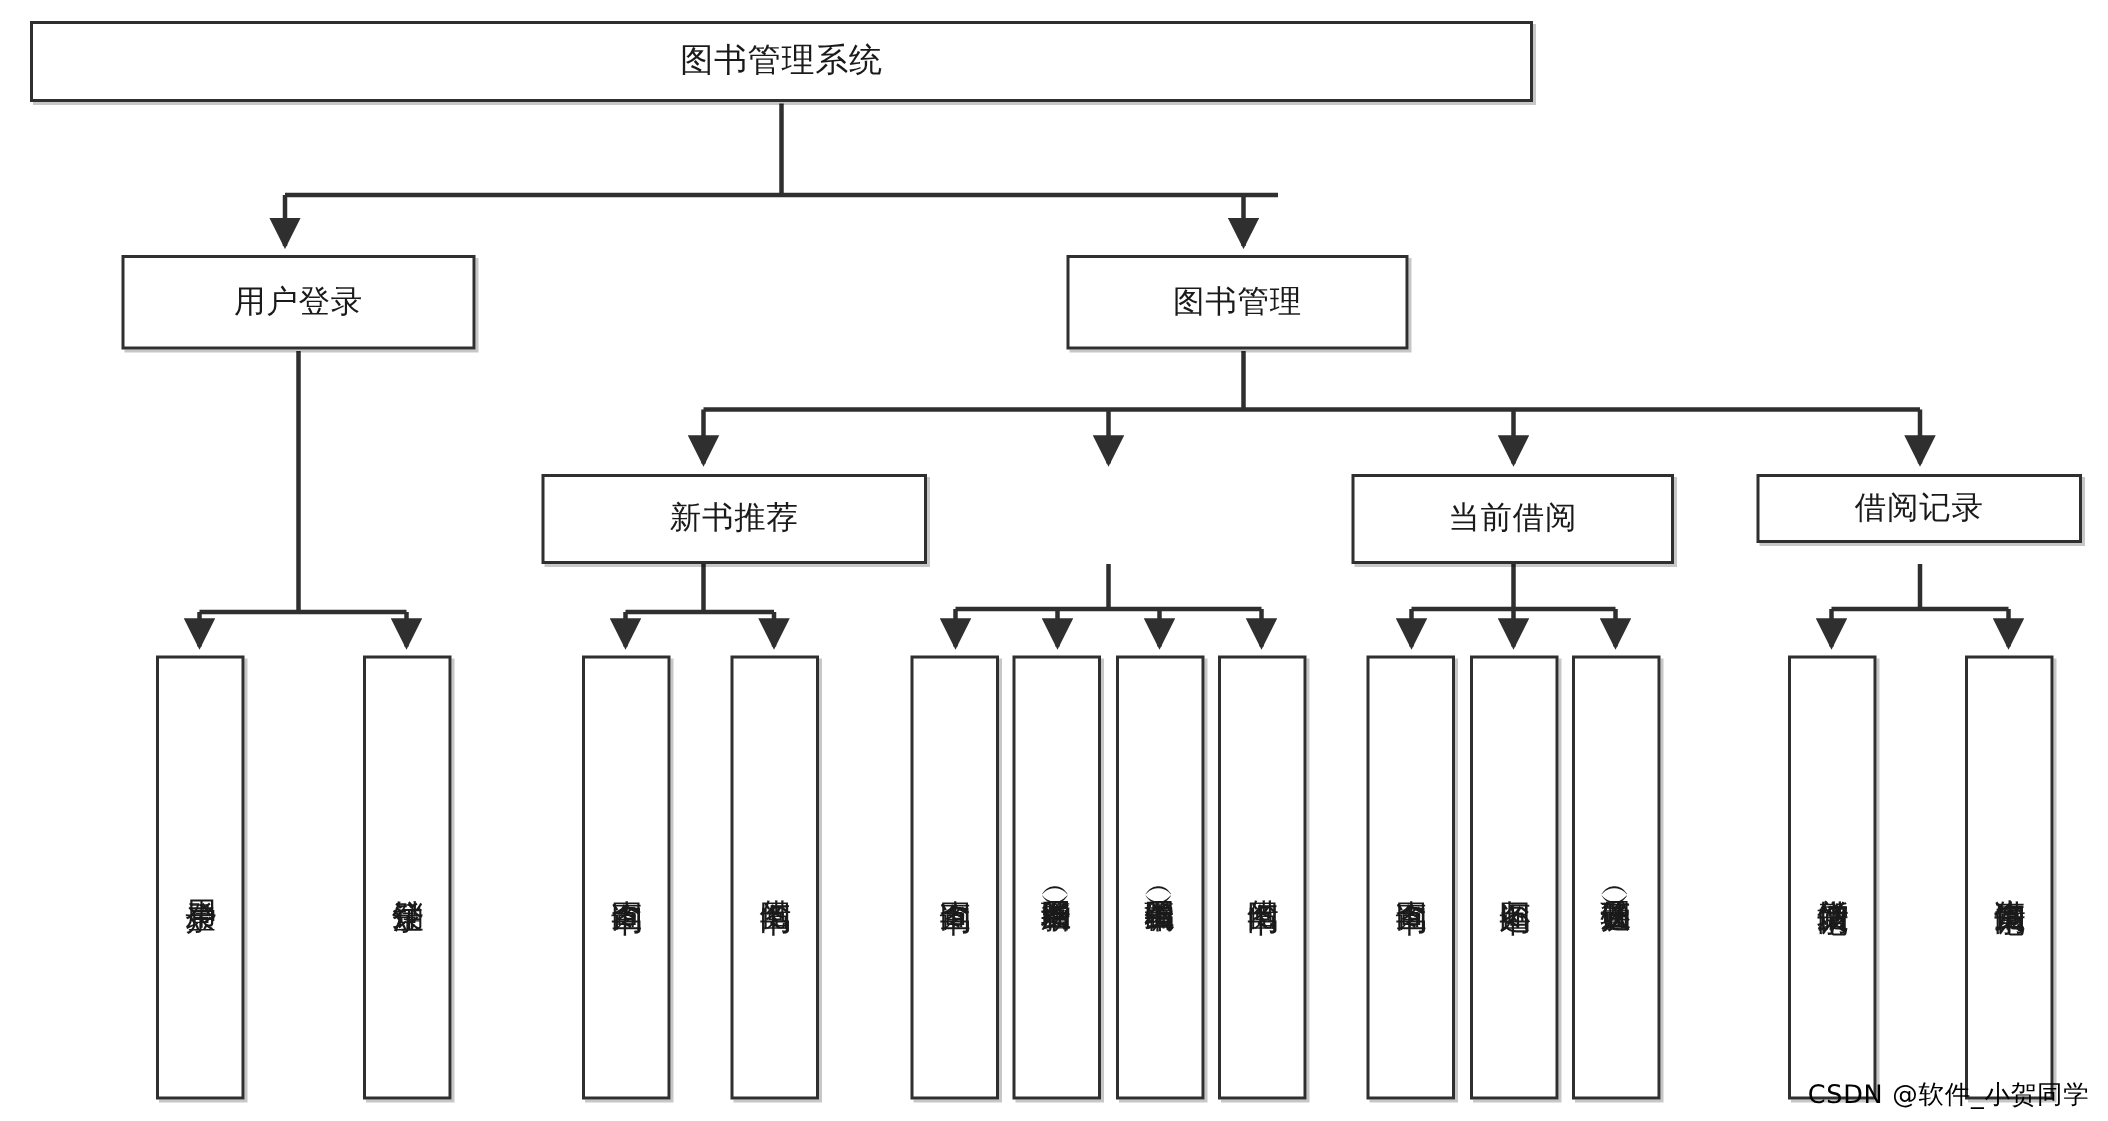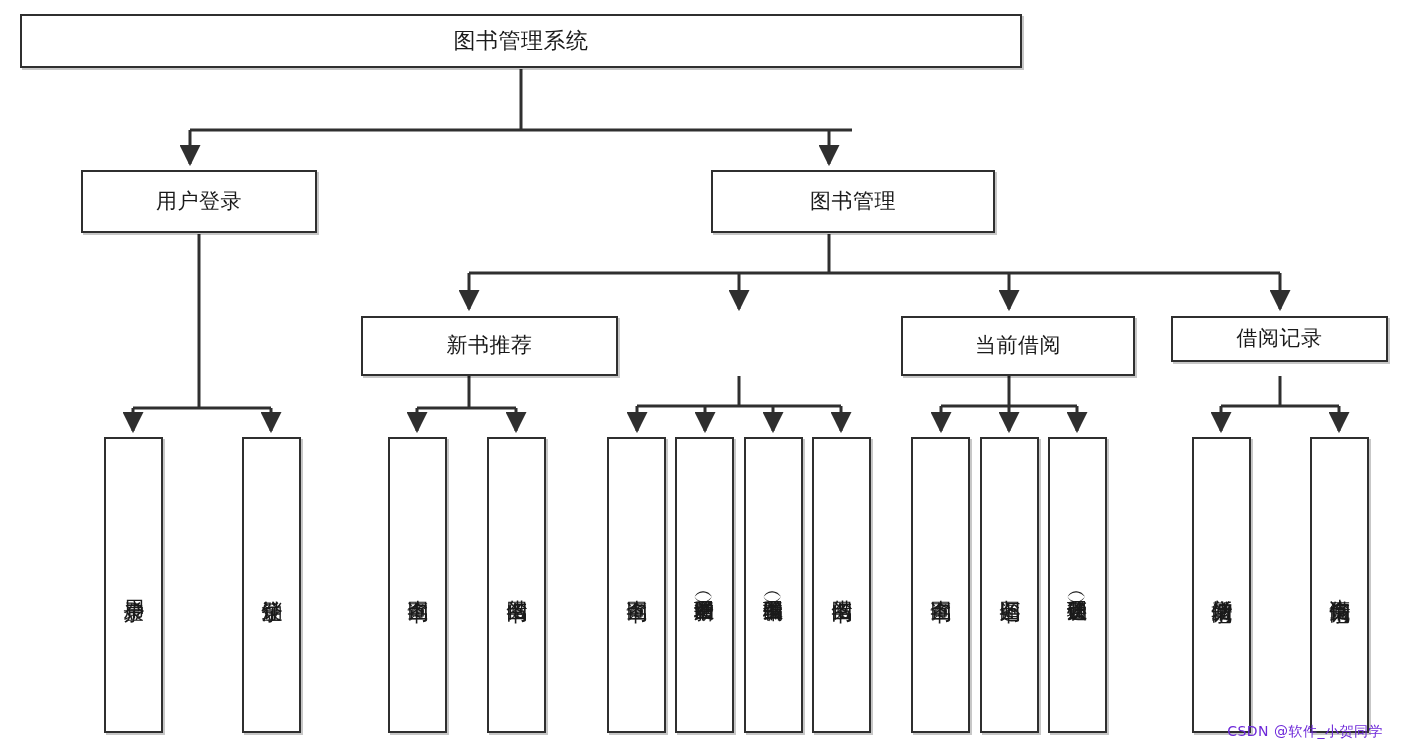--- a/index.html
+++ b/index.html
@@ -63,24 +63,24 @@
     line-height: 1.0;
     letter-spacing: 1px;
     white-space: nowrap;
   }
   .node.vert.tall .label {
     font-size: 20px;
     letter-spacing: 0px;
   }
   #watermark {
     position: absolute;
-    right: 22px;
+    right: 12px;
     bottom: 6px;
-    font-size: 14px;
-    color: #6d28d9;
+    font-size: 17px;
+    color: #000000;
     z-index: 5;
     white-space: nowrap;
     letter-spacing: 0.5px;
   }
 </style>
 </head>
 <body>
 
 <div id="canvas">
 
@@ -136,30 +136,30 @@
   </svg>
 
   <div class="node root horiz" style="left:20px; top:14px; width:1002px; height:54px;">
     <span class="label">图书管理系统</span>
   </div>
 
   <div class="node horiz" style="left:81px; top:170px; width:236px; height:63px;">
     <span class="label">用户登录</span>
   </div>
 
-  <div class="node horiz" style="left:711px; top:170px; width:284px; height:63px;">
+  <div class="node horiz" style="left:711px; top:170px; width:228px; height:63px;">
     <span class="label">图书管理</span>
   </div>
 
   <div class="node horiz" style="left:361px; top:316px; width:257px; height:60px;">
     <span class="label">新书推荐</span>
   </div>
 
 
-  <div class="node horiz" style="left:901px; top:316px; width:234px; height:60px;">
+  <div class="node horiz" style="left:901px; top:316px; width:215px; height:60px;">
     <span class="label">当前借阅</span>
   </div>
 
   <div class="node horiz" style="left:1171px; top:316px; width:217px; height:46px;">
     <span class="label">借阅记录</span>
   </div>
 
   <div class="node vert" style="left:104px; top:437px; width:59px; height:296px;">
     <span class="label">用户登录</span>
   </div>

